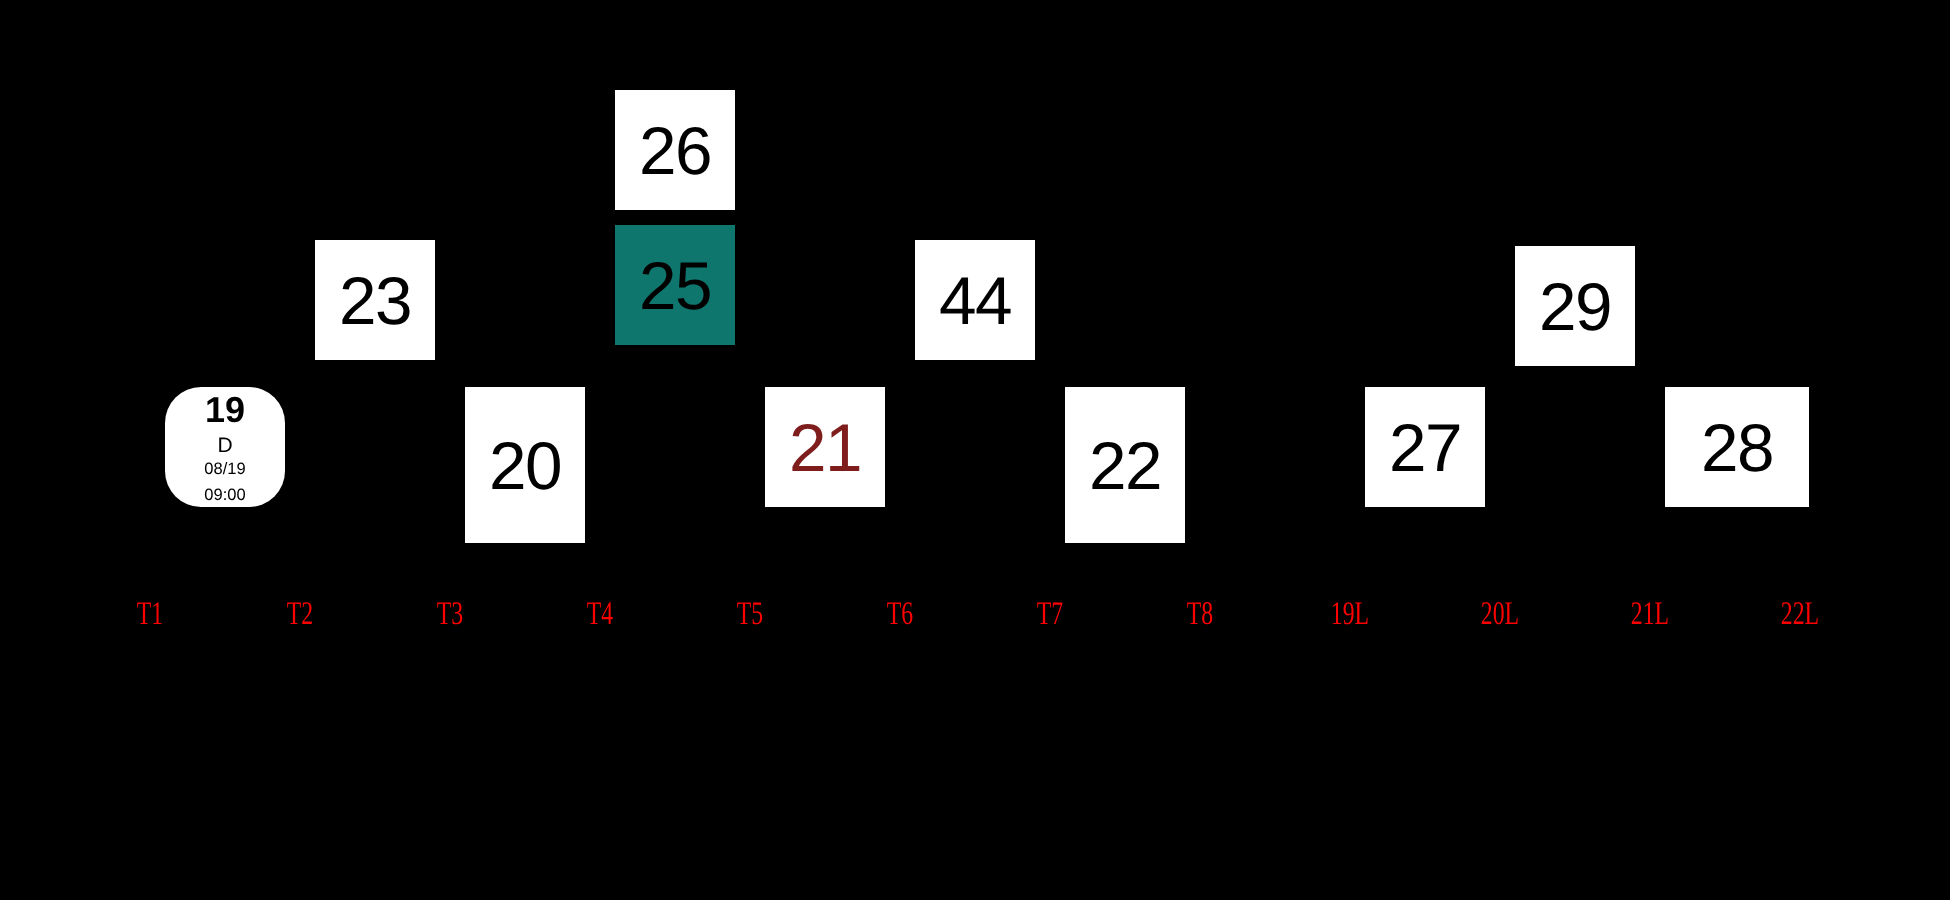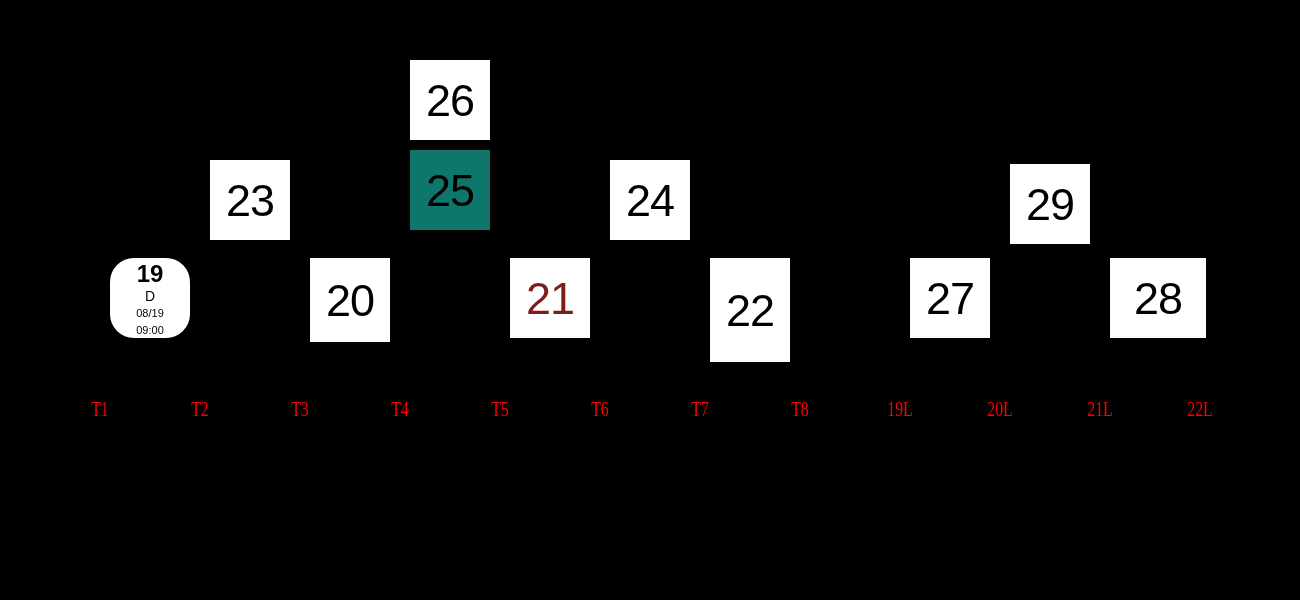--- a/index.html
+++ b/index.html
@@ -69,32 +69,32 @@
     <div class="block" style="left: 410px; top: 60px; width: 80px; height: 80px; background: rgb(255, 255, 255); color: rgb(0, 0, 0);">
       <div class="block-num">26</div>
     </div>
     <div class="block" style="left: 210px; top: 160px; width: 80px; height: 80px; background: rgb(255, 255, 255); color: rgb(0, 0, 0);">
       <div class="block-num">23</div>
     </div>
     <div class="block" style="left: 410px; top: 150px; width: 80px; height: 80px; background: #0f766e; color: rgb(0, 0, 0);">
       <div class="block-num">25</div>
     </div>
     <div class="block" style="left: 610px; top: 160px; width: 80px; height: 80px; background: rgb(255, 255, 255); color: rgb(0, 0, 0);">
-      <div class="block-num">24</div>
+      <div class="block-num">44</div>
     </div>
     <div class="block" style="left: 1010px; top: 164px; width: 80px; height: 80px; background: rgb(255, 255, 255); color: rgb(0, 0, 0);">
       <div class="block-num">29</div>
     </div>
     <div class="block with-details" style="left: 110px; top: 258px; width: 80px; height: 80px; background: rgb(255, 255, 255); color: rgb(0, 0, 0);">
       <div class="block-num">19</div>
       <div class="block-detail code">D</div>
       <div class="block-detail">08/19</div>
       <div class="block-detail">09:00</div>
     </div>
-    <div class="block" style="left: 310px; top: 258px; width: 80px; height: 84px; background: rgb(255, 255, 255); color: rgb(0, 0, 0);">
+    <div class="block" style="left: 310px; top: 258px; width: 80px; height: 104px; background: rgb(255, 255, 255); color: rgb(0, 0, 0);">
       <div class="block-num">20</div>
     </div>
     <div class="block" style="left: 510px; top: 258px; width: 80px; height: 80px; background: rgb(255, 255, 255); color: #7f1d1d;">
       <div class="block-num">21</div>
     </div>
     <div class="block" style="left: 710px; top: 258px; width: 80px; height: 104px; background: rgb(255, 255, 255); color: rgb(0, 0, 0);">
       <div class="block-num">22</div>
     </div>
     <div class="block" style="left: 910px; top: 258px; width: 80px; height: 80px; background: rgb(255, 255, 255); color: rgb(0, 0, 0);">
       <div class="block-num">27</div>

